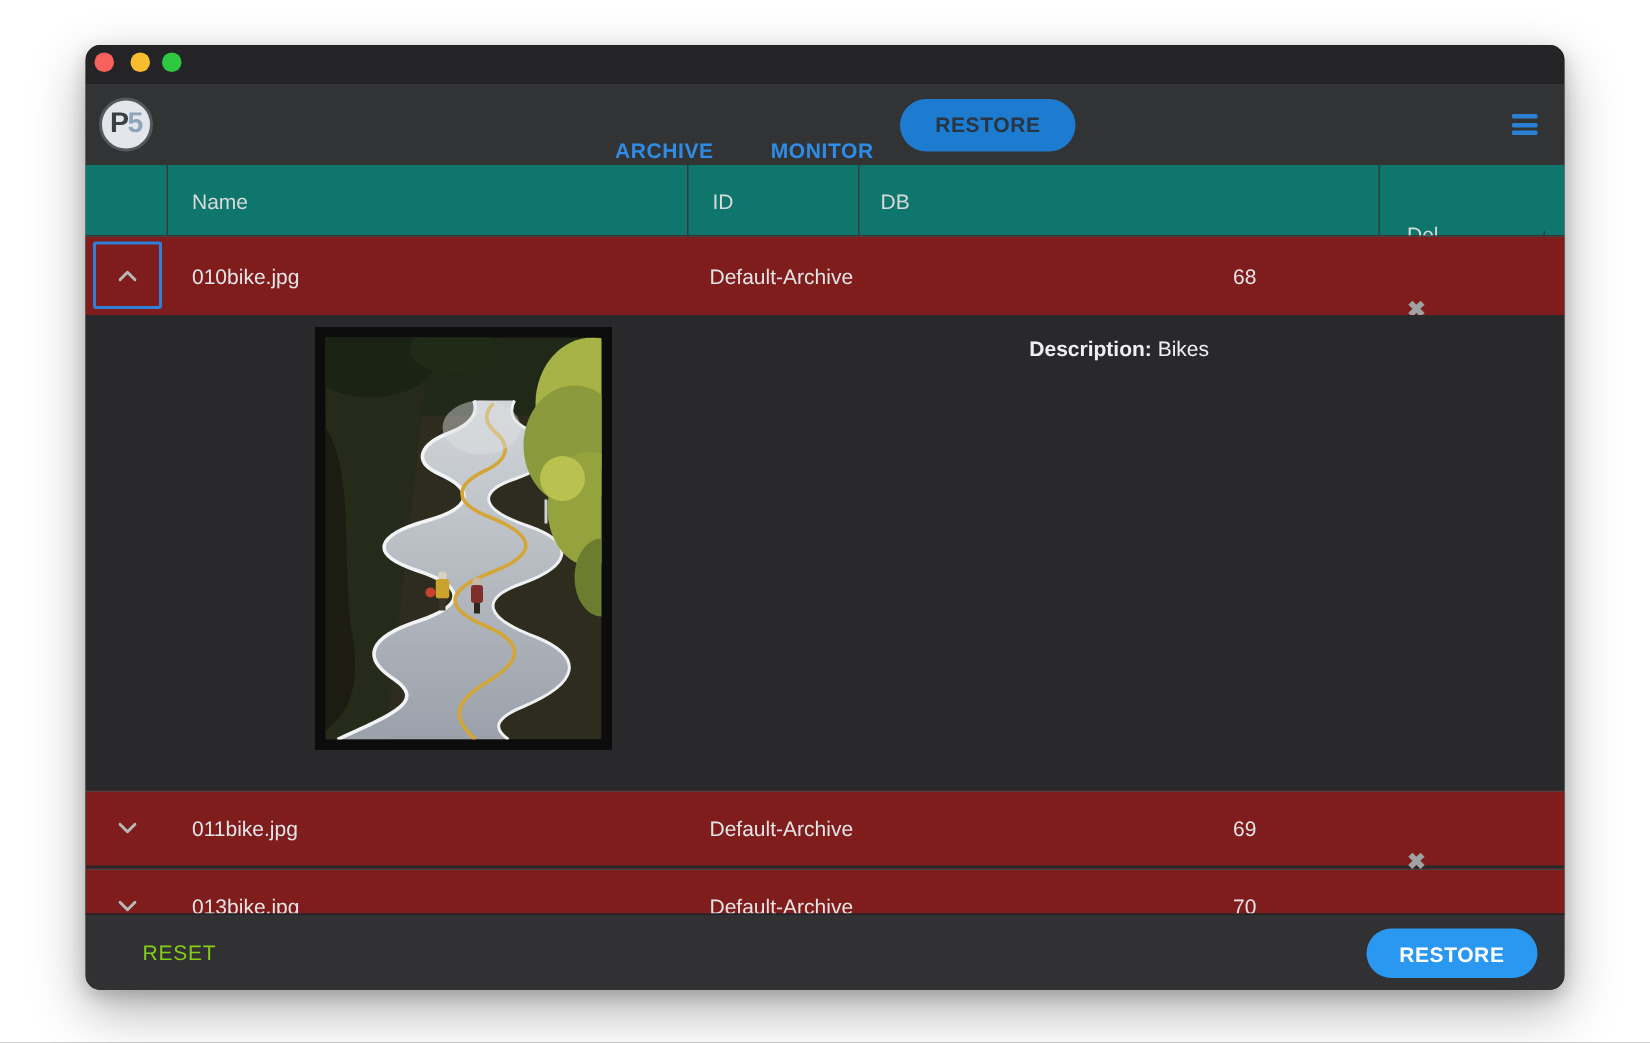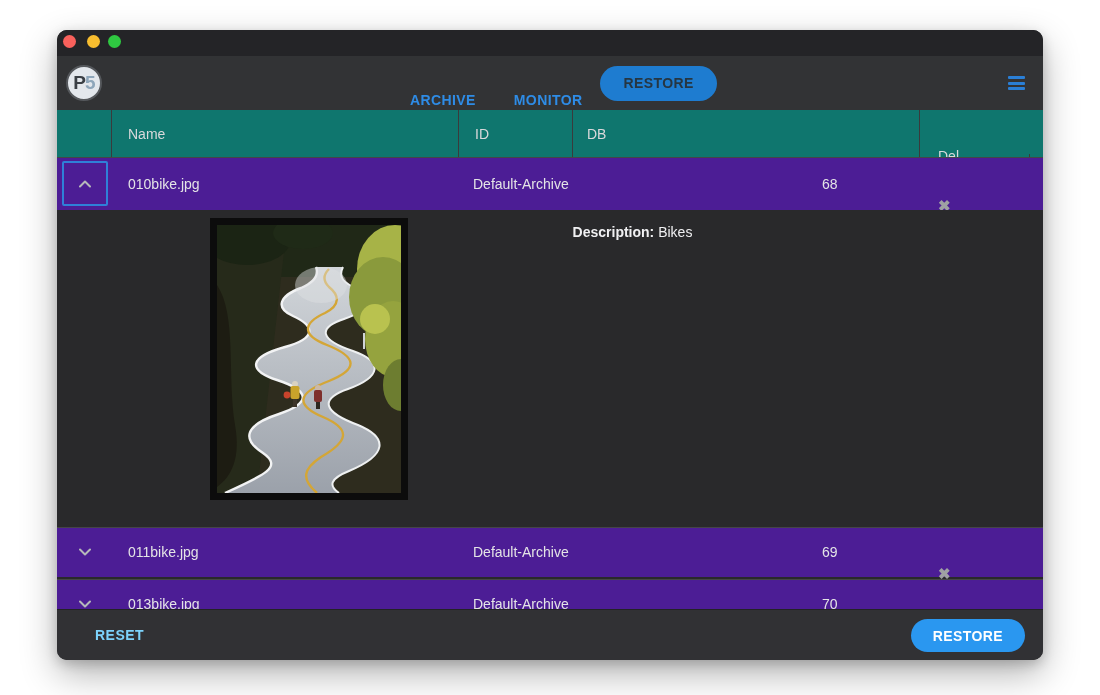--- a/index.html
+++ b/index.html
@@ -34,39 +34,39 @@
     display:flex;color:#d9d9db;font-size:14px;}
   .thead .cell{display:flex;align-items:center;box-sizing:border-box;border-right:1px solid #3a3a3c;}
   .c-exp{width:55px;flex:none;}
   .c-name{width:347px;flex:none;padding-left:16px;}
   .c-db{width:347px;flex:none;padding-left:14px;}
   .c-id{width:114px;flex:none;padding-left:16px;}
   .c-del{width:110px;flex:none;padding-left:18px;margin-top:44px;}
   .c-fill{flex:1;border-right:none !important;}
   
   .tbody{position:absolute;left:0;top:127px;bottom:50px;width:100%;overflow:hidden;background:#29292b;}
-  .row{display:flex;align-items:center;background:#4c1d95;color:#e4e4e6;font-size:14px;
+  .row{display:flex;align-items:center;background:#7f1d1d;color:#e4e4e6;font-size:14px;
     box-shadow:inset 0 1px 0 #454547;cursor:default;}
   .row.head{height:53px;}
   .row.plain{height:50px;margin-top:2px;}
   .row .cell{display:flex;align-items:center;box-sizing:border-box;height:100%;}
   .expbox{width:42px;height:41px;margin:0 auto;display:flex;align-items:center;justify-content:center;border-radius:2px;}
   .expbox.focused{border:2px solid #2f80d8;}
   .xmark{color:#9fa1a3;font-size:15px;font-weight:bold;}
   .chev{stroke:#b6b8ba;stroke-width:2;fill:none;stroke-linecap:round;stroke-linejoin:round;}
   
   .detail{position:relative;height:315px;background:#29292b;}
-  .desc{position:absolute;left:402px;top:14px;width:347px;text-align:center;color:#f0f0f2;font-size:14px;}
+  .desc{position:absolute;left:402px;top:14px;width:347px;text-align:right;color:#f0f0f2;font-size:14px;}
   .desc b{font-weight:bold;}
   .photo{position:absolute;left:153px;top:8px;width:198px;height:282px;}
   
   .footer{position:absolute;left:0;bottom:0;width:100%;height:50px;background:#313134;
     border-top:1px solid #232325;}
   .reset{position:absolute;left:38px;top:0;height:100%;display:flex;align-items:center;
-    color:#7dd3fc;font-size:14px;font-weight:bold;letter-spacing:.5px;cursor:pointer;text-align:right;}
+    color:#84cc16;font-size:14px;font-weight:normal;letter-spacing:.5px;cursor:pointer;text-align:right;}
   .restore-btn{position:absolute;right:18px;top:9px;height:33px;padding:0 22px;border-radius:17px;
     background:#2a97f0;color:#ffffff;font-size:14px;font-weight:bold;letter-spacing:.4px;
     display:flex;align-items:center;justify-content:center;cursor:pointer;border:none;}
 </style>
 </head>
 <body>
 
 <div class="window">
 
   <div class="titlebar">

